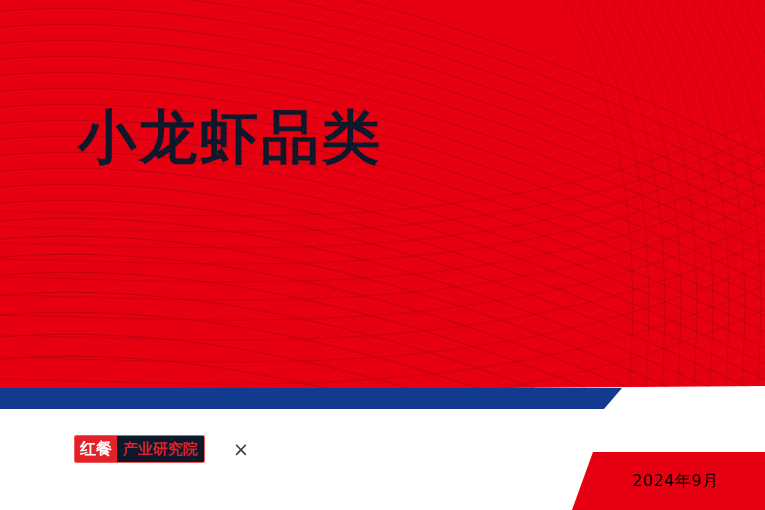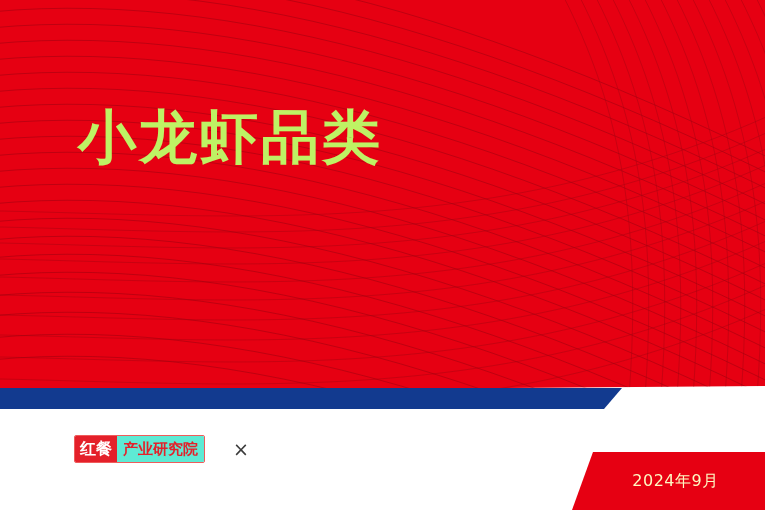--- a/index.html
+++ b/index.html
@@ -43,21 +43,21 @@
   .tex-b path { stroke: #a50412; stroke-width: 1; opacity: .45; }
 
   
   .title-wrap {
     position: absolute;
     left: 78px;
     top: 95px;
     z-index: 5;
   }
   .title-line {
-    color: #bef264;
+    color: #0f172a;
     font-size: 58px;
     font-weight: 700;
     line-height: 84px;
     letter-spacing: 3px;
     white-space: nowrap;
     font-family: "DejaVu Sans", "Liberation Sans", sans-serif;
   }
   .title-line.l2 { letter-spacing: 1px; }
 
   
@@ -104,21 +104,21 @@
     background: #E4202A;
     color: #ffffff;
     font-size: 16px;
     font-weight: 700;
     line-height: 26px;
     padding: 0 5px;
     letter-spacing: 0px;
     font-family: "DejaVu Sans", "Liberation Sans", sans-serif;
   }
   .rc-badge .word {
-    background: #5eead4;
+    background: #0f172a;
     color: #E4202A;
     font-size: 15px;
     font-weight: 700;
     line-height: 26px;
     padding: 0 6px 0 6px;
     letter-spacing: 0px;
     font-family: "DejaVu Sans", "Liberation Sans", sans-serif;
   }
 
   .x-sep {
@@ -151,21 +151,21 @@
     clip-path: polygon(21px 0, 193px 0, 193px 58px, 0 58px);
     z-index: 7;
   }
   .date-badge .date-text {
     position: absolute;
     left: 0;
     right: 0;
     top: 50%;
     transform: translateY(-50%);
     text-align: center;
-    color: #fef9c3;
+    color: #000000;
     font-size: 16px;
     font-weight: 400;
     letter-spacing: .5px;
     padding-left: 14px;
     font-family: "DejaVu Sans", "Liberation Sans", sans-serif;
   }
 </style>
 </head>
 <body>
 

